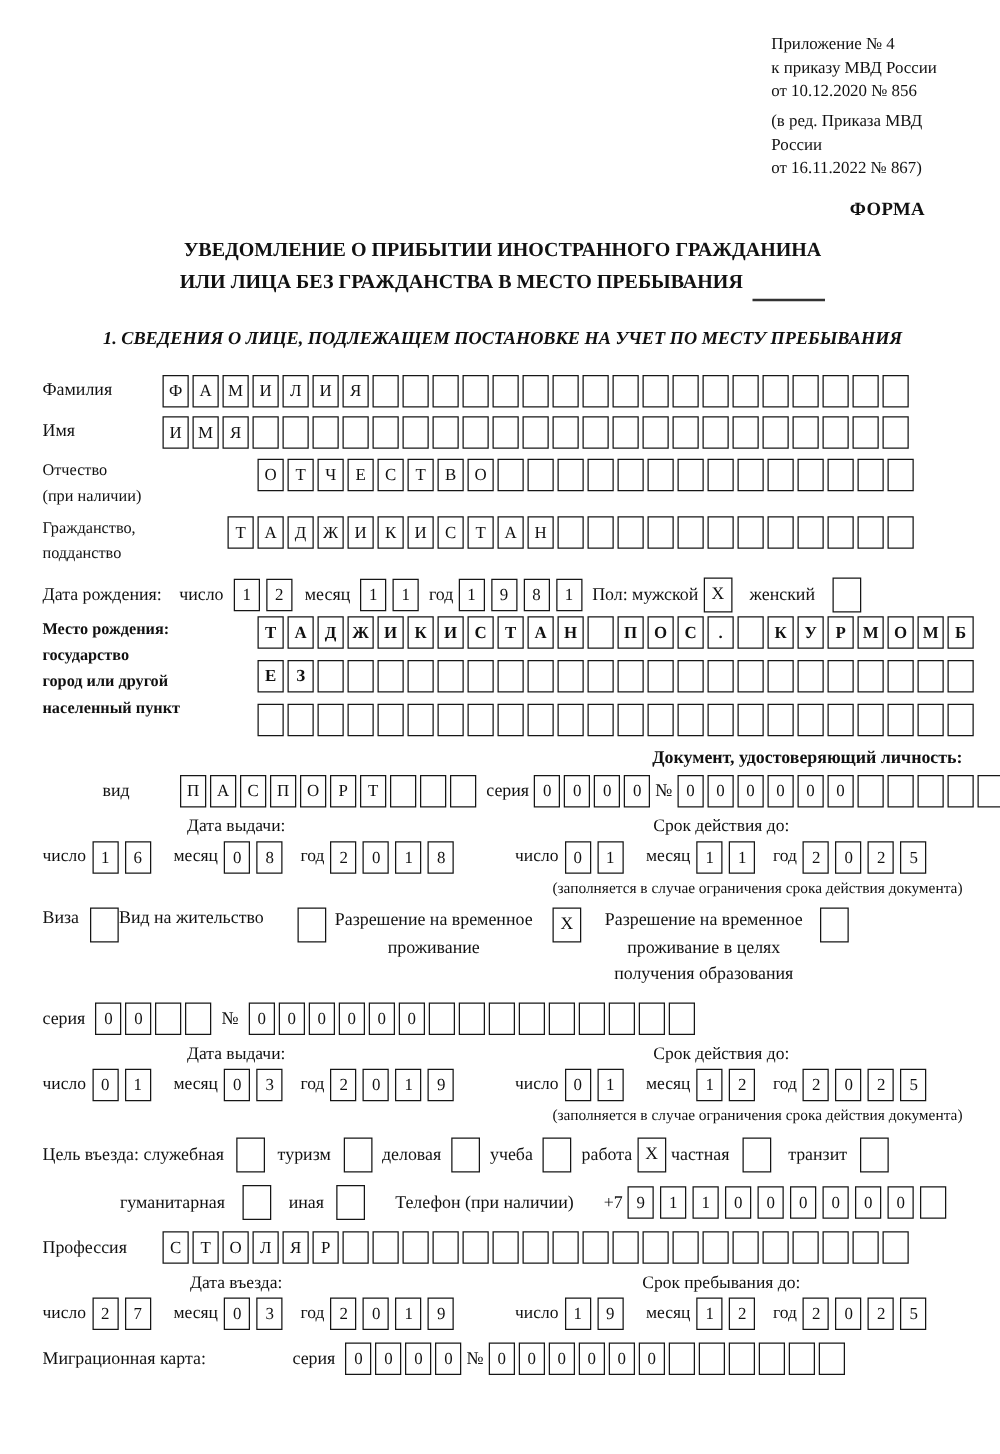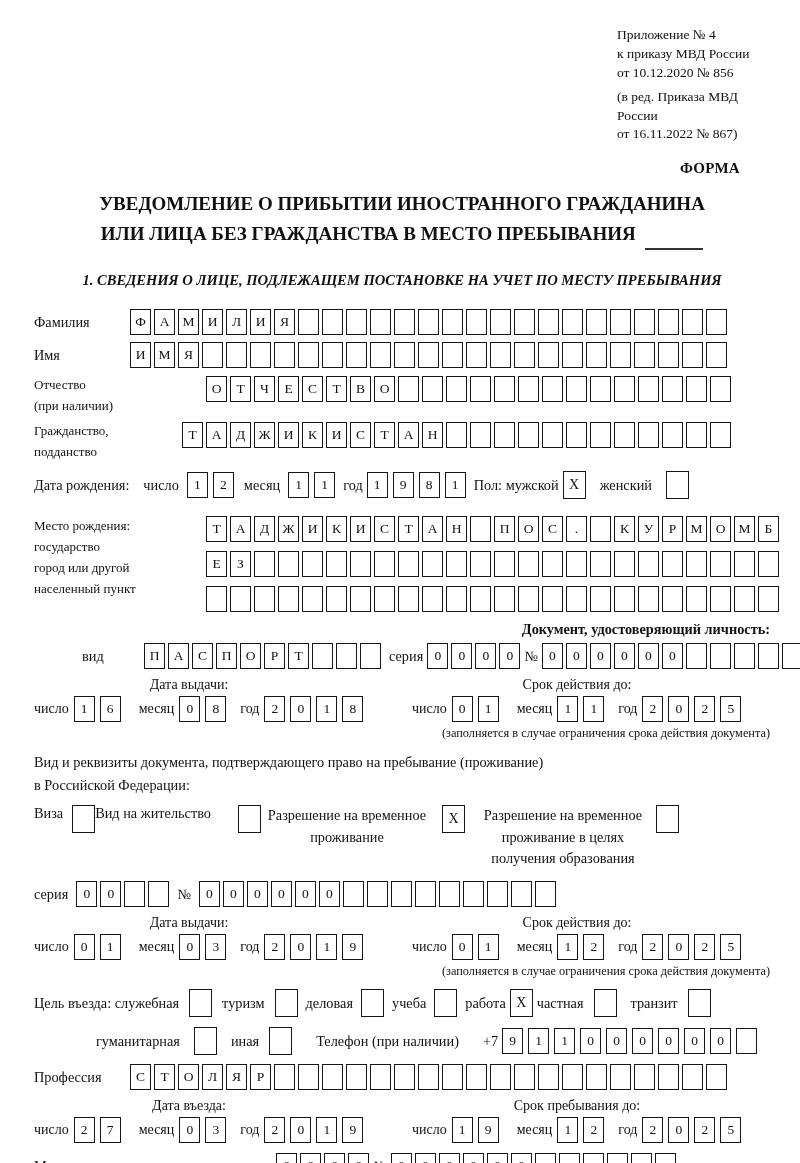--- a/index.html
+++ b/index.html
@@ -2,21 +2,21 @@
 <html><head>
 <meta charset="utf-8">
 <style>
   html,body{margin:0;padding:0;background:#fff;}
   body{width:800px;height:1163px;overflow:hidden;color:#111;
        font-family:"Liberation Serif","DejaVu Serif",serif;}
   .page{padding:26px 30px 0 34px;box-sizing:border-box;width:800px;}
   .hdr{margin-left:583px;font-size:13.5px;line-height:1.4;}
   .hdr .amend{margin-top:5px;}
   .forma{font-weight:bold;font-size:15px;text-align:right;margin:16px 30px 0 0;letter-spacing:.3px;}
-  .title{font-weight:bold;font-size:19px;text-align:center;margin-top:12px;line-height:1.55;}
+  .title{font-weight:bold;font-size:16px;text-align:center;margin-top:12px;line-height:1.55;}
   .blank-line{display:inline-block;width:58px;border-bottom:2px solid #333;vertical-align:baseline;}
   .sec-h{font-weight:bold;font-size:14.6px;text-align:center;margin-top:22px;font-style:italic;}
   .frow{display:flex;align-items:center;margin-top:7px;}
   .frow.top{align-items:flex-start;}
   .lbl{font-size:14.3px;flex:none;}
   .lblcol{font-size:13px;line-height:1.6;flex:none;}
   .cells{display:inline-flex;gap:3px;flex:none;}
   .cells.dg{gap:5px;}
   .cell{box-sizing:border-box;width:21px;height:26px;border:1.5px solid #161616;
         display:inline-flex;align-items:center;justify-content:center;
@@ -216,21 +216,21 @@
       <span class="gap8"></span>
     <span class="lbl">Пол: мужской</span>
       <span class="gap4"></span>
     <span class="cbox">X</span>
       <span class="gap14"></span>
     <span class="lbl">женский</span>
       <span class="gap14"></span>
     <span class="cbox"></span>
   </div>
 
-  <div class="frow top" style="margin-top:17px;">
+  <div class="frow top" style="margin-top:3px;font-weight:bold;">
     <span class="lblcol" style="width:172px;">
       <span>Место рождения:</span><br>
       <span>государство</span><br>
       <span>город или другой</span><br>
       <span>населенный пункт</span>
     </span>
     <span class="stack">
       <span class="cells">
           <span class="cell">Т</span>
           <span class="cell">А</span>
@@ -401,24 +401,20 @@
             <span class="cell">2</span>
             <span class="cell">0</span>
             <span class="cell">2</span>
             <span class="cell">5</span>
           </span>
       </div>
       <div class="note">(заполняется в случае ограничения срока действия документа)</div>
     </div>
   </div>
 
-  <div class="plain">
-    <div>Вид и реквизиты документа, подтверждающего право на пребывание (проживание)</div>
-    <div>в Российской Федерации:</div>
-  </div>
 
   <div class="opts">
     <div class="opt">
       <span class="optlbl">Виза</span>
       <span class="cbox"></span>
     </div>
     <div class="opt" style="">
       <span class="optlbl">Вид на жительство</span>
       <span class="cbox" style="margin-left:18px;"></span>
     </div>

